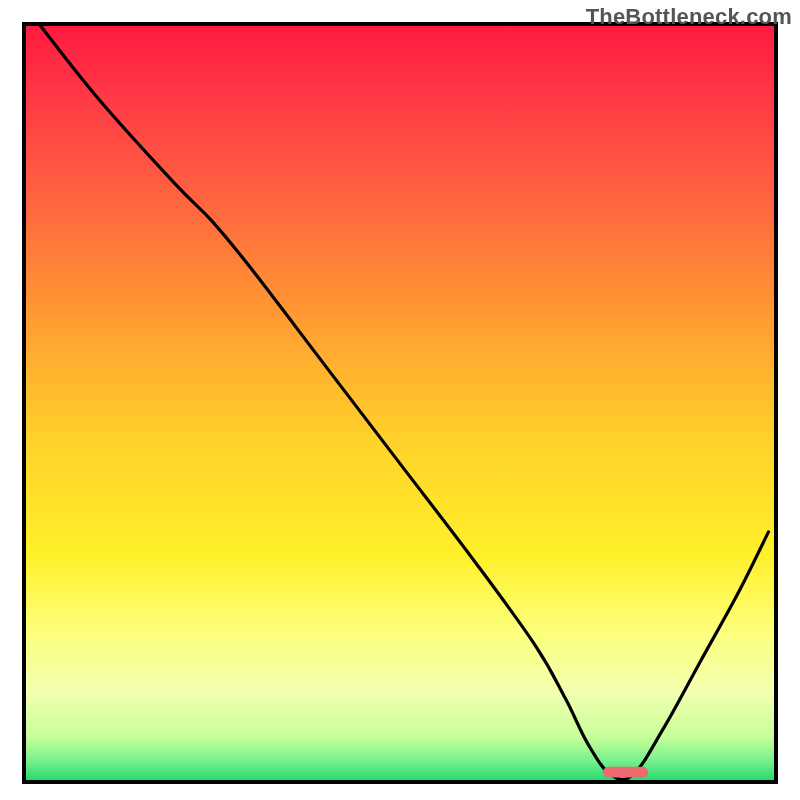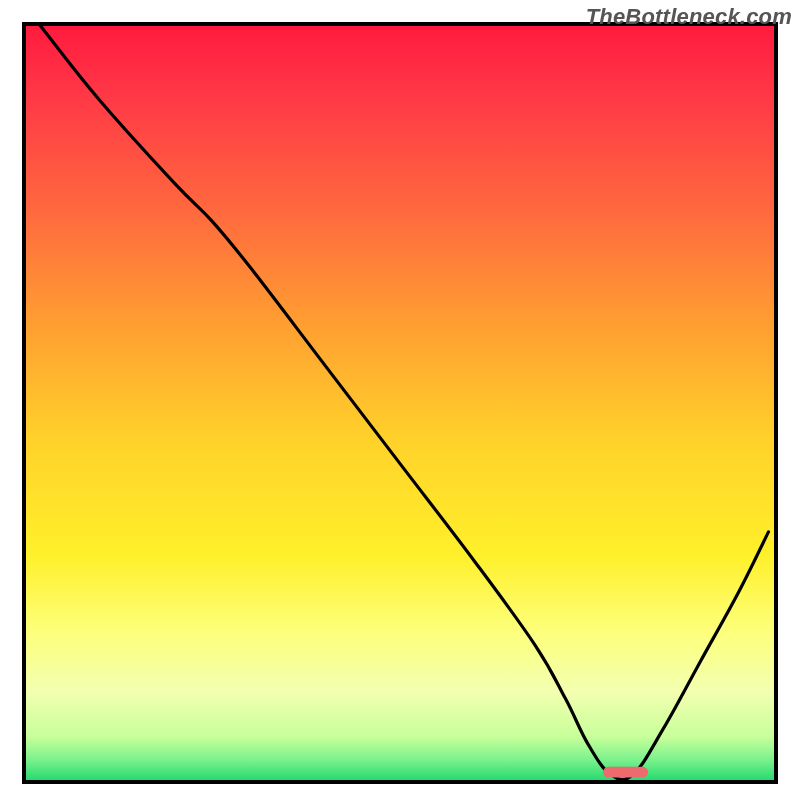--- a/index.html
+++ b/index.html
@@ -7,21 +7,20 @@
     padding: 0;
     width: 800px;
     height: 800px;
     background: #ffffff;
     overflow: hidden;
   }
   .stage {
     position: relative;
     width: 800px;
     height: 603px;
-    font-style: italic;
   }
   .watermark {
     position: absolute;
     top: 4px;
     right: 8px;
     font-family: Arial, Helvetica, sans-serif;
     font-size: 22px;
     font-weight: 600;
     color: #555;
     letter-spacing: 0.2px;

